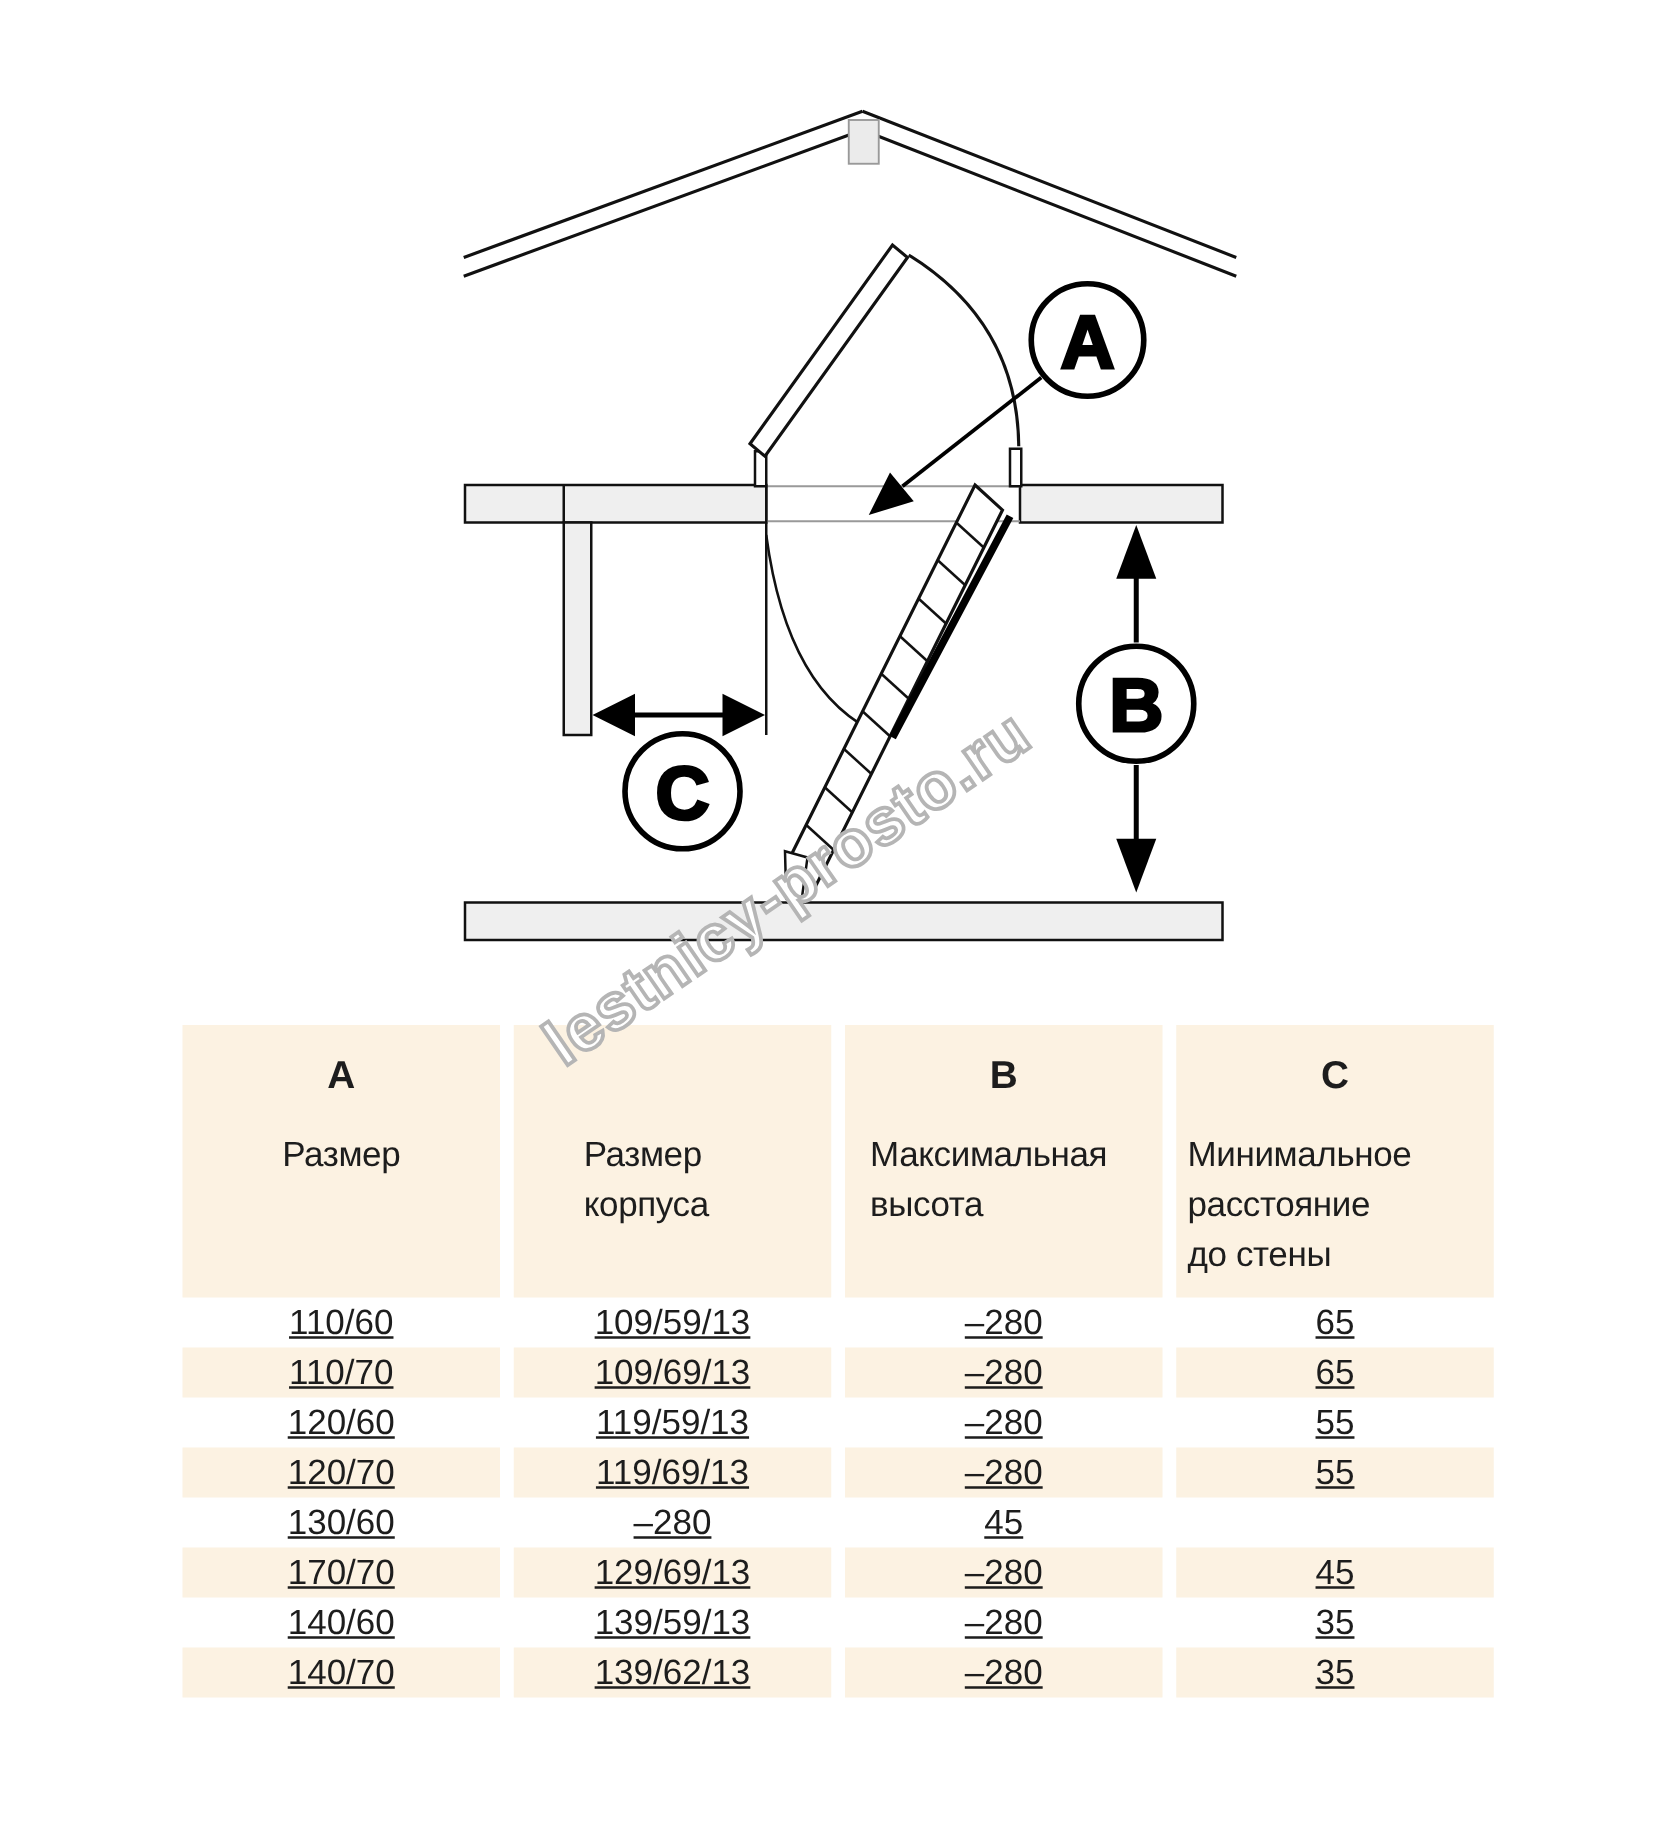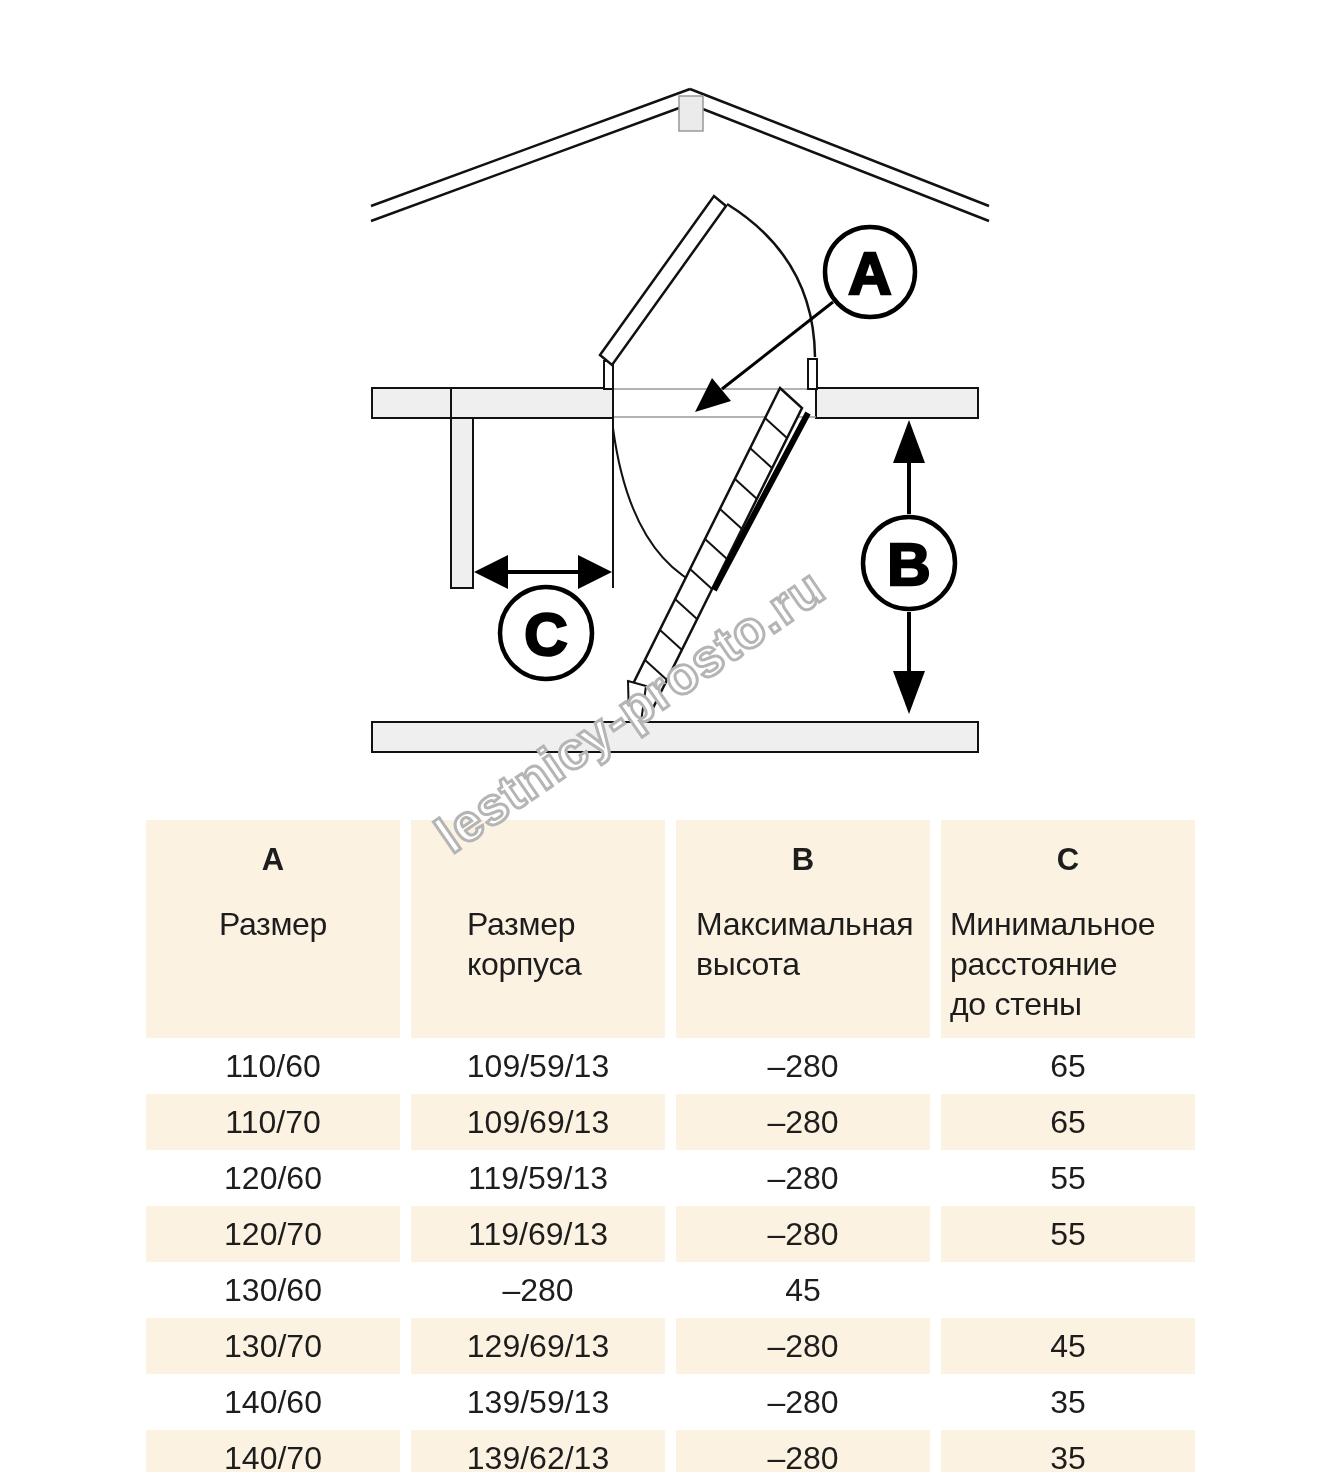--- a/index.html
+++ b/index.html
@@ -12,26 +12,26 @@
   .watermark{position:absolute;left:458px;top:806px;z-index:30;
              font-size:52px;font-weight:bold;letter-spacing:1px;line-height:58px;
              color:#ffffff;-webkit-text-stroke:3px #b5b5b5;
              transform:rotate(-34.5deg);transform-origin:0 100%;
              white-space:nowrap;pointer-events:none;}
   
   .spec-table{position:absolute;left:146px;top:820px;width:1049px;color:#1d1d1d;z-index:10;}
   .t-head{display:flex;column-gap:11px;height:218px;}
   .h-cell{width:254px;box-sizing:border-box;}
   .h-letter{margin-top:22px;height:40px;text-align:center;font-weight:bold;font-size:31px;}
-  .h-label{margin-top:22px;font-size:32px;line-height:40px;letter-spacing:-0.3px;}
+  .h-label{margin-top:22px;font-size:28px;line-height:40px;letter-spacing:-0.3px;}
   .h-cell.c1 .h-label{text-align:center;}
   .h-cell.c2 .h-label{padding-left:56px;}
   .h-cell.c3 .h-label{padding-left:20px;}
   .h-cell.c4 .h-label{padding-left:9px;}
-  .t-row{display:flex;column-gap:11px;height:56px;font-size:32px;}
+  .t-row{display:flex;column-gap:11px;height:40px;font-size:28px;text-decoration:underline;}
   .t-cell{width:254px;display:flex;align-items:center;justify-content:center;}
 </style>
 </head>
 <body>
 
 <div class="stage">
 
   <svg class="diagram-svg" width="1334" height="800" viewBox="0 0 1334 800">
 
     <g stroke="#111" stroke-width="2.5" fill="none">
@@ -164,21 +164,21 @@
           <div class="t-cell" style="background: rgb(252, 242, 226);">119/69/13</div>
           <div class="t-cell" style="background: rgb(252, 242, 226);">–280</div>
           <div class="t-cell" style="background: rgb(252, 242, 226);">55</div>
         </div>
         <div class="t-row">
           <div class="t-cell">130/60</div>
           <div class="t-cell">–280</div>
           <div class="t-cell">45</div>
         </div>
         <div class="t-row">
-          <div class="t-cell" style="background: rgb(252, 242, 226);">130/70</div>
+          <div class="t-cell" style="background: rgb(252, 242, 226);">170/70</div>
           <div class="t-cell" style="background: rgb(252, 242, 226);">129/69/13</div>
           <div class="t-cell" style="background: rgb(252, 242, 226);">–280</div>
           <div class="t-cell" style="background: rgb(252, 242, 226);">45</div>
         </div>
         <div class="t-row">
           <div class="t-cell">140/60</div>
           <div class="t-cell">139/59/13</div>
           <div class="t-cell">–280</div>
           <div class="t-cell">35</div>
         </div>

